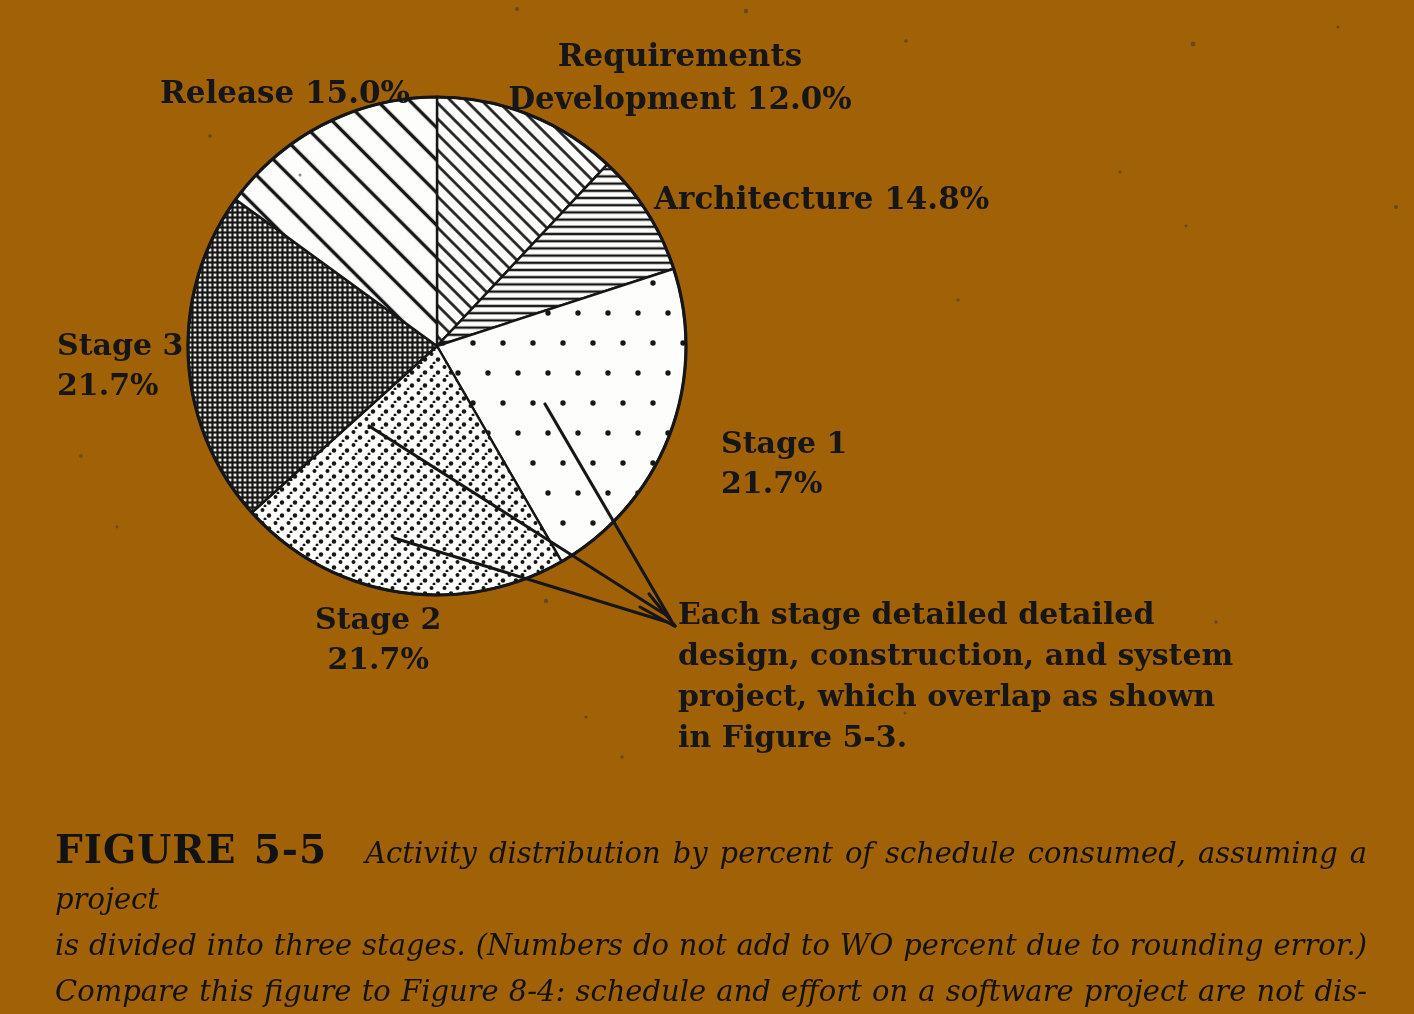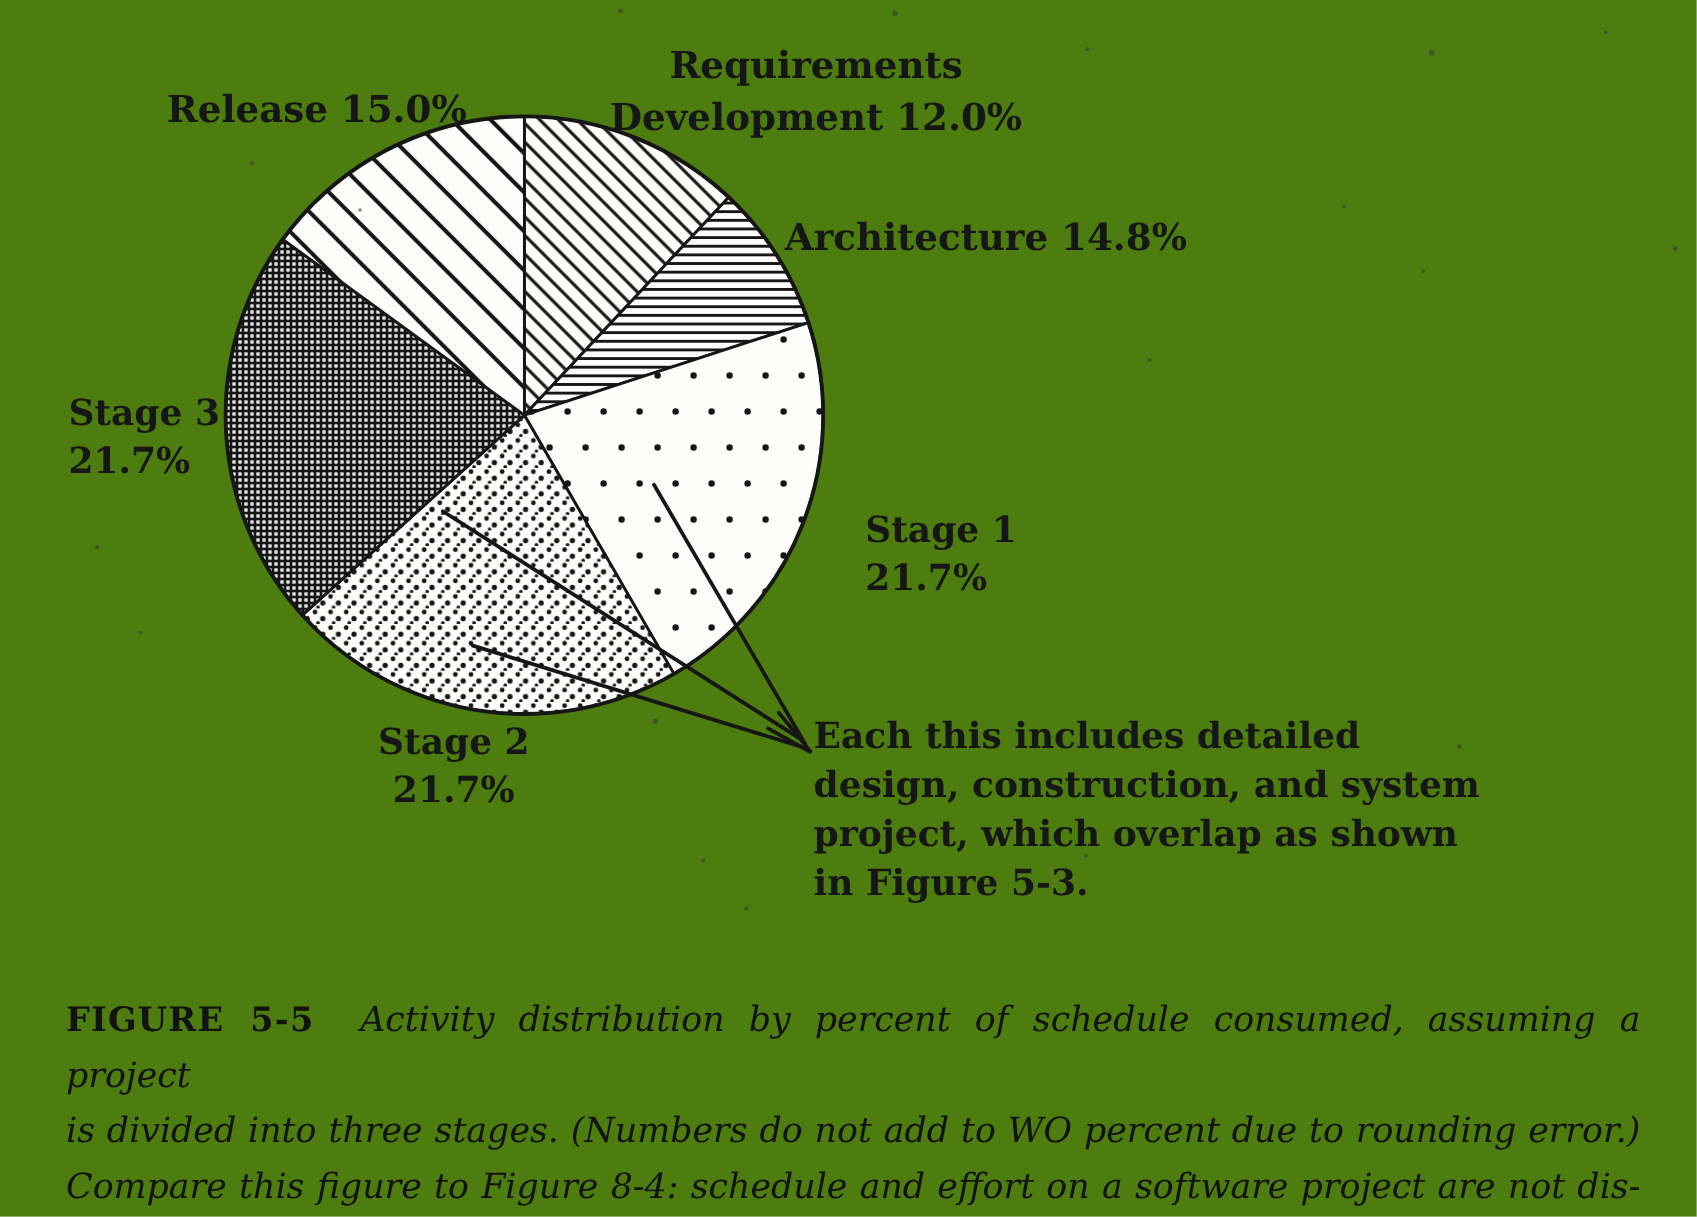--- a/index.html
+++ b/index.html
@@ -1,32 +1,32 @@
 <!DOCTYPE html>
 <html><head>
 <meta charset="utf-8">
 <style>
   html,body{margin:0;padding:0;background:#fdfdfc;}
-  .page{position:relative;width:1414px;height:1014px;background:#4d7c0f;overflow:hidden;
+  .page{position:relative;width:1414px;height:1014px;background:#a16207;overflow:hidden;
         font-family:"DejaVu Serif", serif;color:#161616;}
   .chart-svg{position:absolute;left:0;top:0;width:1414px;height:1014px;}
   .lbl{position:absolute;font-weight:bold;font-size:30px;line-height:40px;color:#161616;white-space:nowrap;}
   .lbl-requirements{left:480px;top:34px;width:400px;text-align:center;line-height:43px;font-size:31px;}
-  .lbl-release{left:139px;top:72px;font-size:31px;}
+  .lbl-release{left:160px;top:72px;font-size:31px;}
   .lbl-architecture{left:654px;top:178px;font-size:31px;}
   .lbl-stage3{left:57px;top:325px;}
   .lbl-stage1{left:721px;top:423px;}
   .lbl-stage2{left:315px;top:599px;text-align:center;}
   .annotation{position:absolute;left:678px;top:593px;font-weight:bold;font-size:30px;
               line-height:41px;color:#161616;white-space:nowrap;}
   .caption{position:absolute;left:55px;top:826px;width:1312px;font-size:29px;line-height:46px;
            font-style:italic;color:#121212;}
   .cap-line{text-align:justify;text-align-last:justify;}
   .cap-line.last{text-align:left;text-align-last:auto;}
-  .fig-label{font-style:normal;font-weight:bold;letter-spacing:1px;margin-right:38px;font-size:28px;}
+  .fig-label{font-style:normal;font-weight:bold;letter-spacing:1px;margin-right:38px;font-size:39px;}
 </style>
 </head>
 <body>
 
 <div class="page">
 
   <svg class="chart-svg" viewBox="0 0 1414 1014" xmlns="http://www.w3.org/2000/svg">
     <defs>
       <pattern id="pat-diagonal-hatch-fine" width="11" height="11" patternUnits="userSpaceOnUse" patternTransform="rotate(45)">
         <rect width="11" height="11" fill="#fdfdfc"></rect>
@@ -115,21 +115,21 @@
     <div>Stage 1</div>
     <div>21.7%</div>
   </div>
 
   <div class="lbl lbl-stage2">
     <div>Stage 2</div>
     <div>21.7%</div>
   </div>
 
   <div class="annotation">
-    <div>Each this includes detailed</div>
+    <div>Each stage detailed detailed</div>
     <div>design, construction, and system</div>
     <div>project, which overlap as shown</div>
     <div>in Figure 5-3.</div>
   </div>
 
   <div class="caption">
     <div class="cap-line">
       <span class="fig-label">FIGURE 5-5</span><span>Activity distribution by percent of schedule consumed, assuming a project</span>
     </div>
     <div class="cap-line">is divided into three stages. (Numbers do not add to WO percent due to rounding error.)</div>

